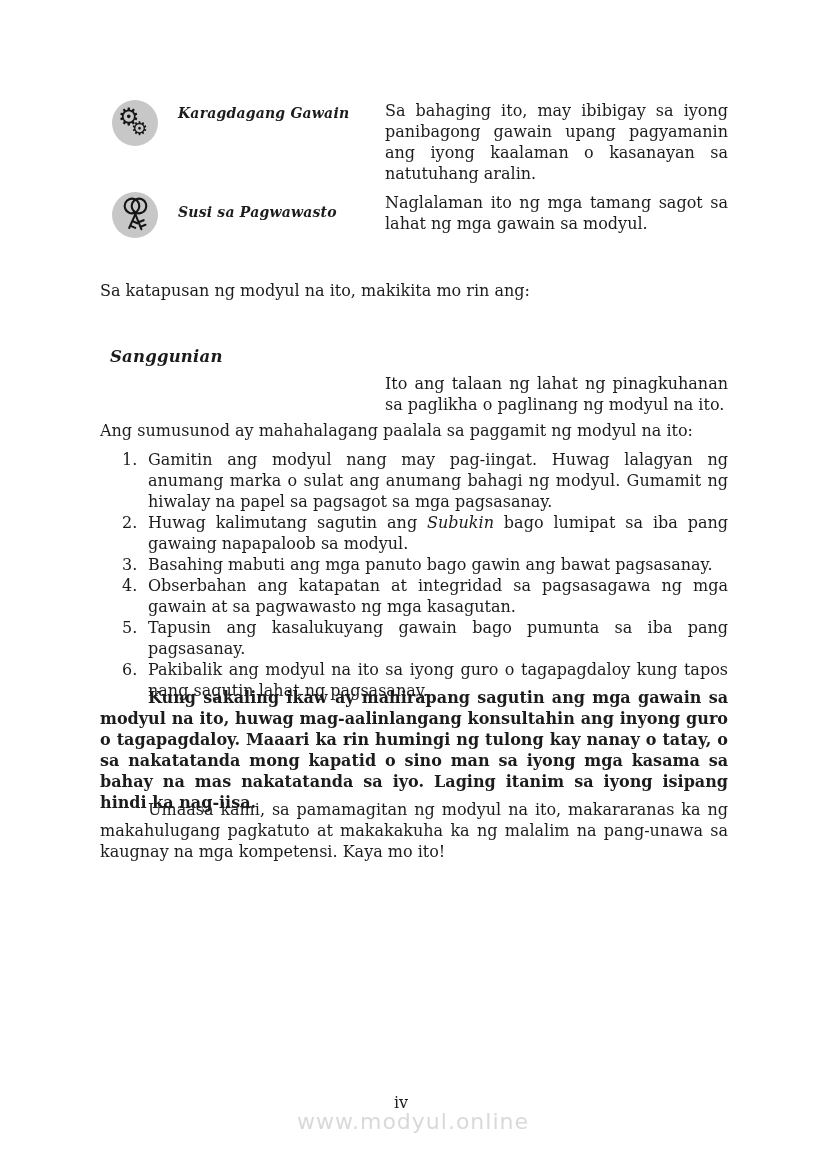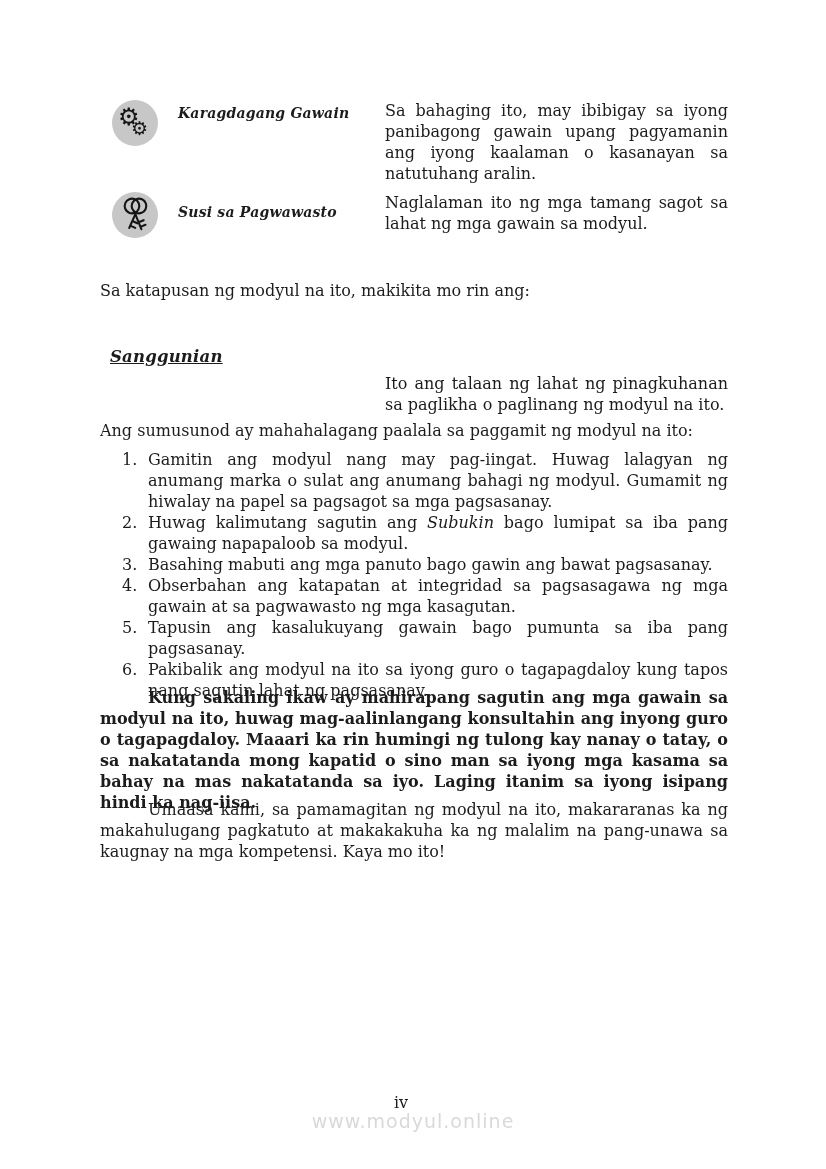--- a/index.html
+++ b/index.html
@@ -42,39 +42,38 @@
   #row-susi .label-col { padding-top:9px; }
 
   #intro-line { top:280px; }
 
   #sanggunian-row { top:333px; display:flex; }
   .sg-label {
     flex:0 0 285px; padding-left:10px; box-sizing:border-box;
     padding-top:13px;
     font-weight:bold; font-style:italic; font-size:16.5px;
     letter-spacing:0.2px;
-    text-decoration:underline;
   }
   .sg-desc { flex:1 1 auto; text-align:justify;margin-top:40px; }
 
   #reminders-heading { top:420px; }
   #reminders-list { top:449px; }
   .li { position:relative; padding-left:48px; text-align:justify; }
   .li .num { position:absolute; left:22px; top:0; }
 
   .body-par { text-align:justify; text-indent:48px; }
   #paragraph-1 { top:687px;font-weight:bold; }
   #paragraph-2 { top:799px; }
 
   #page-number { top:1092px; left:0; width:802px; text-align:center; }
   #watermark {
     top:1111px; left:0; width:826px; text-align:center;
     color:var(--watermark-color, #d9d9d9);
     font-family:"DejaVu Sans", sans-serif;
-    font-size:19px; letter-spacing:1px;
+    font-size:22px; letter-spacing:1px;
   }
   em { font-style:italic; }
 </style>
 </head>
 <body>
 
 <div class="page">
 
   <div class="block icon-row" id="row-karagdagang">
     <div class="icon-col">

